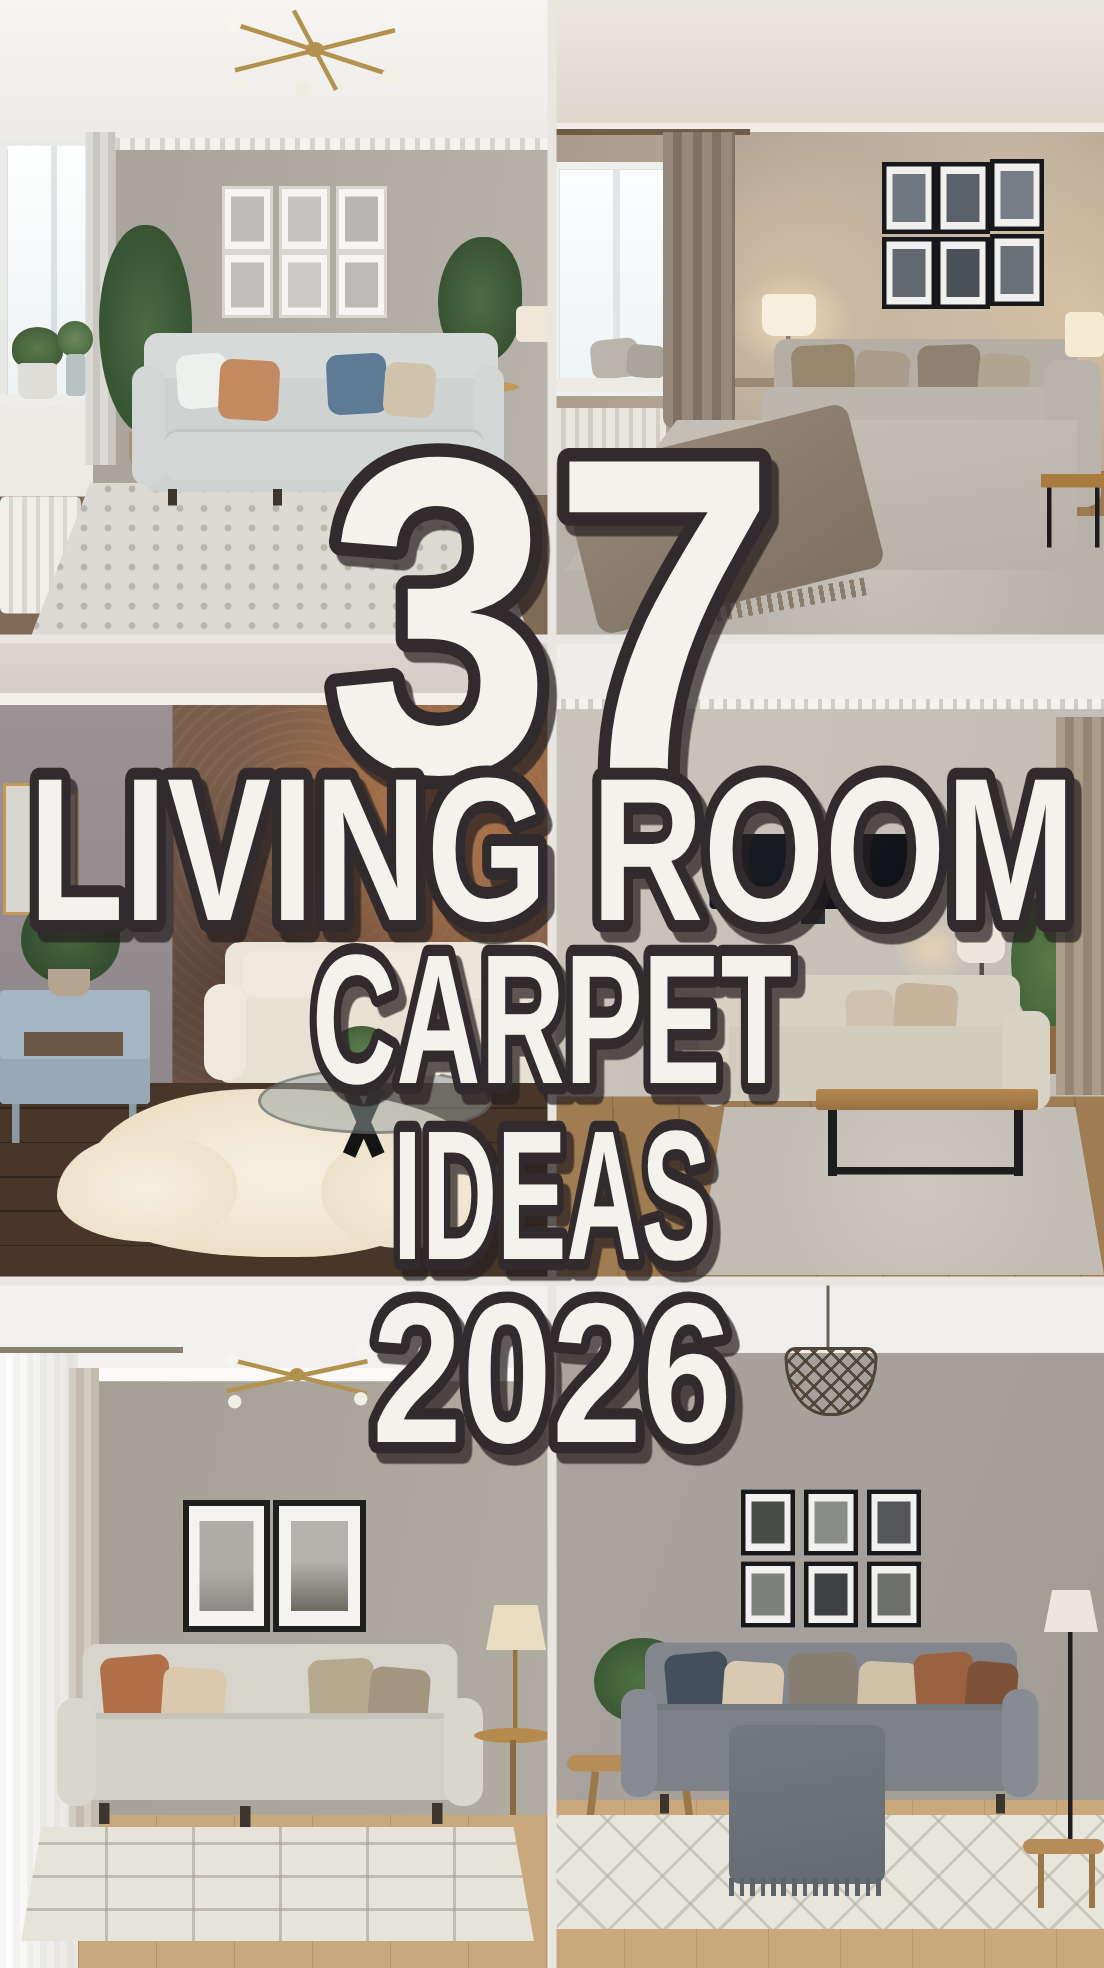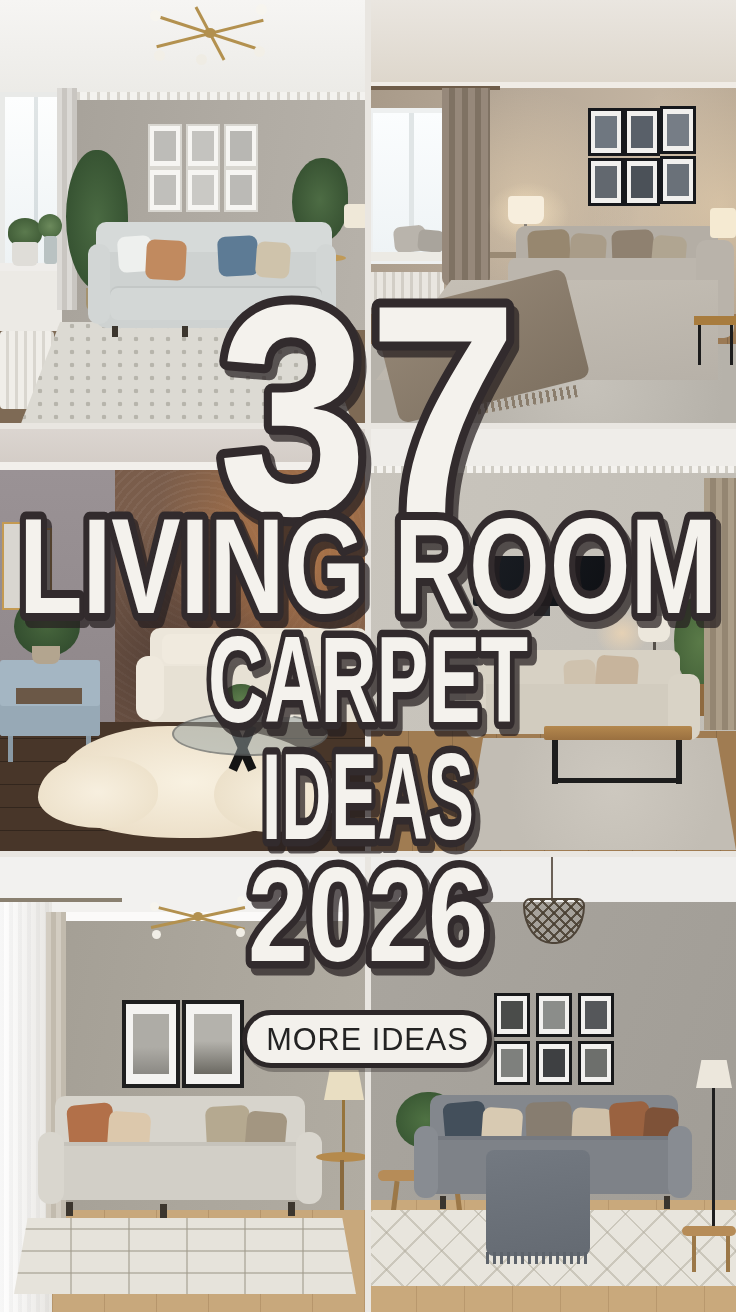--- a/index.html
+++ b/index.html
@@ -298,17 +298,14 @@
   <svg id="title-svg" width="736" height="1312" viewBox="0 0 736 1312">
     <g class="ttl-g">
       <text class="ttl" x="368" y="514" font-size="300" text-anchor="middle" textLength="300" lengthAdjust="spacingAndGlyphs" stroke-width="18">37</text>
       <text class="ttl" x="368" y="613" font-size="136" text-anchor="middle" textLength="698" lengthAdjust="spacingAndGlyphs" stroke-width="16">LIVING ROOM</text>
       <text class="ttl" x="368" y="722" font-size="123" text-anchor="middle" textLength="320" lengthAdjust="spacingAndGlyphs" stroke-width="15">CARPET</text>
       <text class="ttl" x="368" y="839" font-size="123" text-anchor="middle" textLength="212" lengthAdjust="spacingAndGlyphs" stroke-width="15">IDEAS</text>
       <text class="ttl" x="368" y="961" font-size="133" text-anchor="middle" textLength="240" lengthAdjust="spacingAndGlyphs" stroke-width="15">2026</text>
     </g>
   </svg>
 
-  <div id="more-pill">
-    <span>MORE IDEAS</span>
-  </div>
 
 </div>
 
 </body></html>

